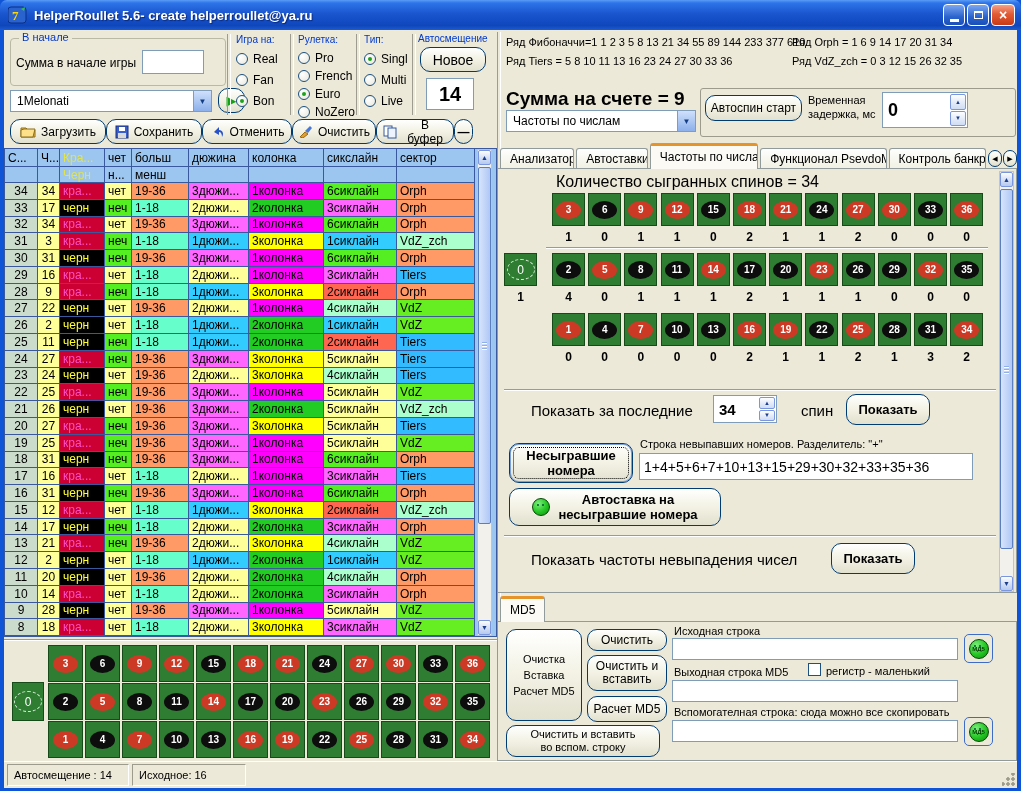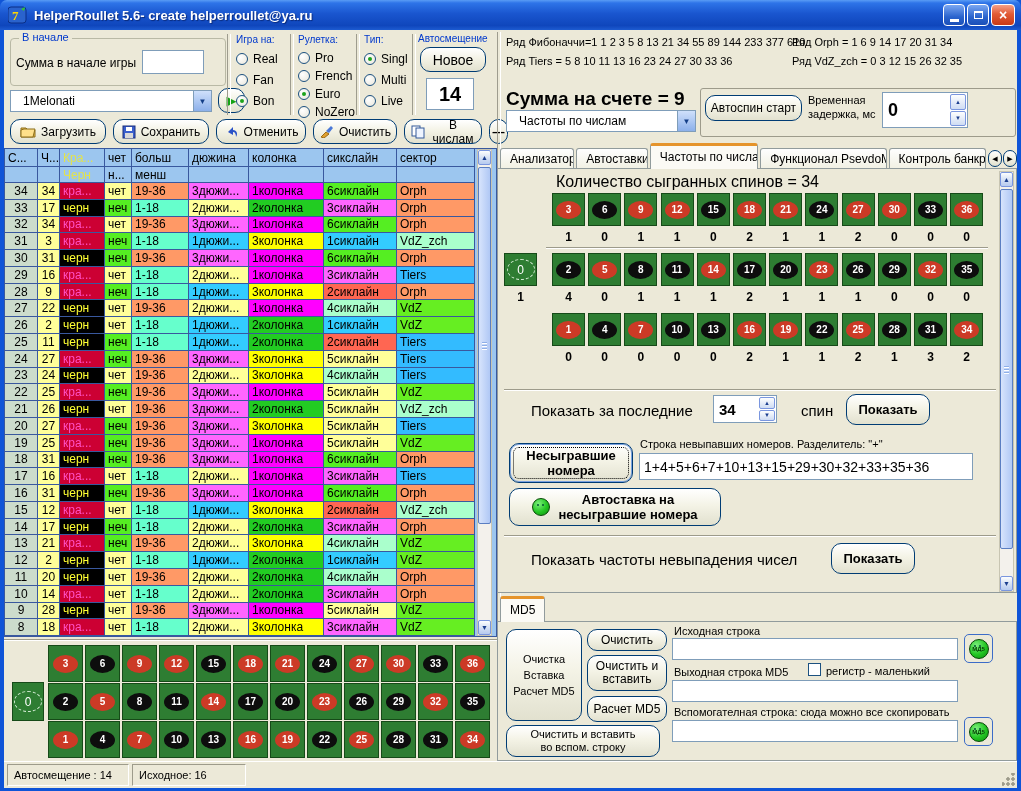--- a/index.html
+++ b/index.html
@@ -24,21 +24,21 @@
     radial-gradient(circle at 11px 6px,#9d9b8b 1.5px,transparent 2px),
     radial-gradient(circle at 6px 11px,#9d9b8b 1.5px,transparent 2px),
     radial-gradient(circle at 11px 1px,#9d9b8b 1.5px,transparent 2px),
     radial-gradient(circle at 1px 11px,#9d9b8b 1.5px,transparent 2px),
     radial-gradient(circle at 6px 6px,#9d9b8b 1.5px,transparent 2px);}
   
   .btn{background:linear-gradient(180deg,#fff,#f4f3e6 45%,#e2e1cf);border:1px solid #003c74;border-radius:10px;color:#000;display:flex;align-items:center;justify-content:center;font-size:12px;box-sizing:border-box;text-align:center;}
   .btn.bold{font-weight:bold;font-size:13px;}
   .input{background:#fff;border:1px solid #7f9db9;box-sizing:border-box;font-size:12px;display:flex;align-items:center;padding:0 4px;overflow:hidden;white-space:nowrap;}
   .combo{background:#fff;border:1px solid #7f9db9;box-sizing:border-box;display:flex;align-items:center;font-size:12px;}
-  .combo .ctext{flex:1;padding-left:12px;overflow:hidden;white-space:nowrap;}
+  .combo .ctext{flex:1;padding-left:6px;overflow:hidden;white-space:nowrap;}
   .combo-arrow{width:17px;align-self:stretch;background:linear-gradient(180deg,#cfe0fb,#8cb0ea);border-left:1px solid #7f9db9;display:flex;align-items:center;justify-content:center;color:#123d86;font-size:8px;}
   .bluecap{color:#0038cc;font-size:10px;}
   .radio-row{display:flex;align-items:center;gap:5px;margin-bottom:7px;}
   .radio{width:12px;height:12px;border-radius:50%;border:1px solid #1c5180;background:radial-gradient(circle at 35% 35%,#fff,#e8e6da);position:relative;box-sizing:border-box;flex:0 0 12px;}
   .radio.on::after{content:"";position:absolute;left:3px;top:3px;width:4px;height:4px;border-radius:50%;background:#1ca31c;}
   .rlabel{font-size:12px;}
   .vsep{width:2px;border-left:1px solid #9e9c8e;border-right:1px solid #fff;}
   .groupbox{border:1px solid #b9b9a5;border-radius:4px;}
   .gcap{position:absolute;top:-8px;left:8px;background:#ece9d8;padding:0 3px;font-size:11px;color:#0038cc;}
   
@@ -180,21 +180,21 @@
       <span class="radio"></span>
       <span class="rlabel">Live</span>
     </div>
   </div>
 
 <div class="abs vsep" style="left:412px;top:34px;height:81px;"></div>
 <div class="abs bluecap" style="left:418px;top:33px;">Автосмещение</div>
 <div class="abs btn" style="left:420px;top:47px;width:66px;height:25px;font-size:14px;">Новое</div>
 <div class="abs input" style="left:426px;top:78px;width:48px;height:32px;font-size:20px;font-weight:bold;justify-content:center;">14</div>
 
-<div class="abs" style="left:10px;top:119px;display:flex;gap:7px;" id="toolbar">
+<div class="abs" style="left:10px;top:119px;display:flex;" id="toolbar">
     <div class="btn tbtn" style="width: 96px; height: 25px;">
       <span class="ticon">
         <svg width="16" height="13">
           <path d="M1 3 h5 l2 2 h7 v7 h-14 z" fill="#f7c852" stroke="#8a6d1a"></path>
           <path d="M1 5 l3 -1 h11 l-2 8 h-12 z" fill="#ffe08a" stroke="#8a6d1a"></path>
         </svg>
       </span>
       <span>Загрузить</span>
     </div>
     <div class="btn tbtn" style="width: 96px; height: 25px;">
@@ -224,21 +224,21 @@
       </span>
       <span>Очистить</span>
     </div>
     <div class="btn tbtn" style="width: 78px; height: 25px;">
       <span class="ticon">
         <svg width="15" height="14">
           <rect x="1" y="1" width="8" height="10" fill="#fff" stroke="#345a9a"></rect>
           <rect x="5" y="3" width="8" height="10" fill="#eef4ff" stroke="#345a9a"></rect>
         </svg>
       </span>
-      <span>В числам</span>
+      <span>В буфер</span>
     </div>
     <div class="btn tbtn" style="width: 19px; height: 25px; font-weight: bold;">
       <span>—</span>
     </div>
   </div>
 
 <div class="abs rtable">
   <div id="thead">
       <div class="thead-row" style="grid-template-columns: 33px 22px 45px 27px 57px 60px 75px 73px 78px; height: 18px;">
         <div class="hcell">С...</div>

